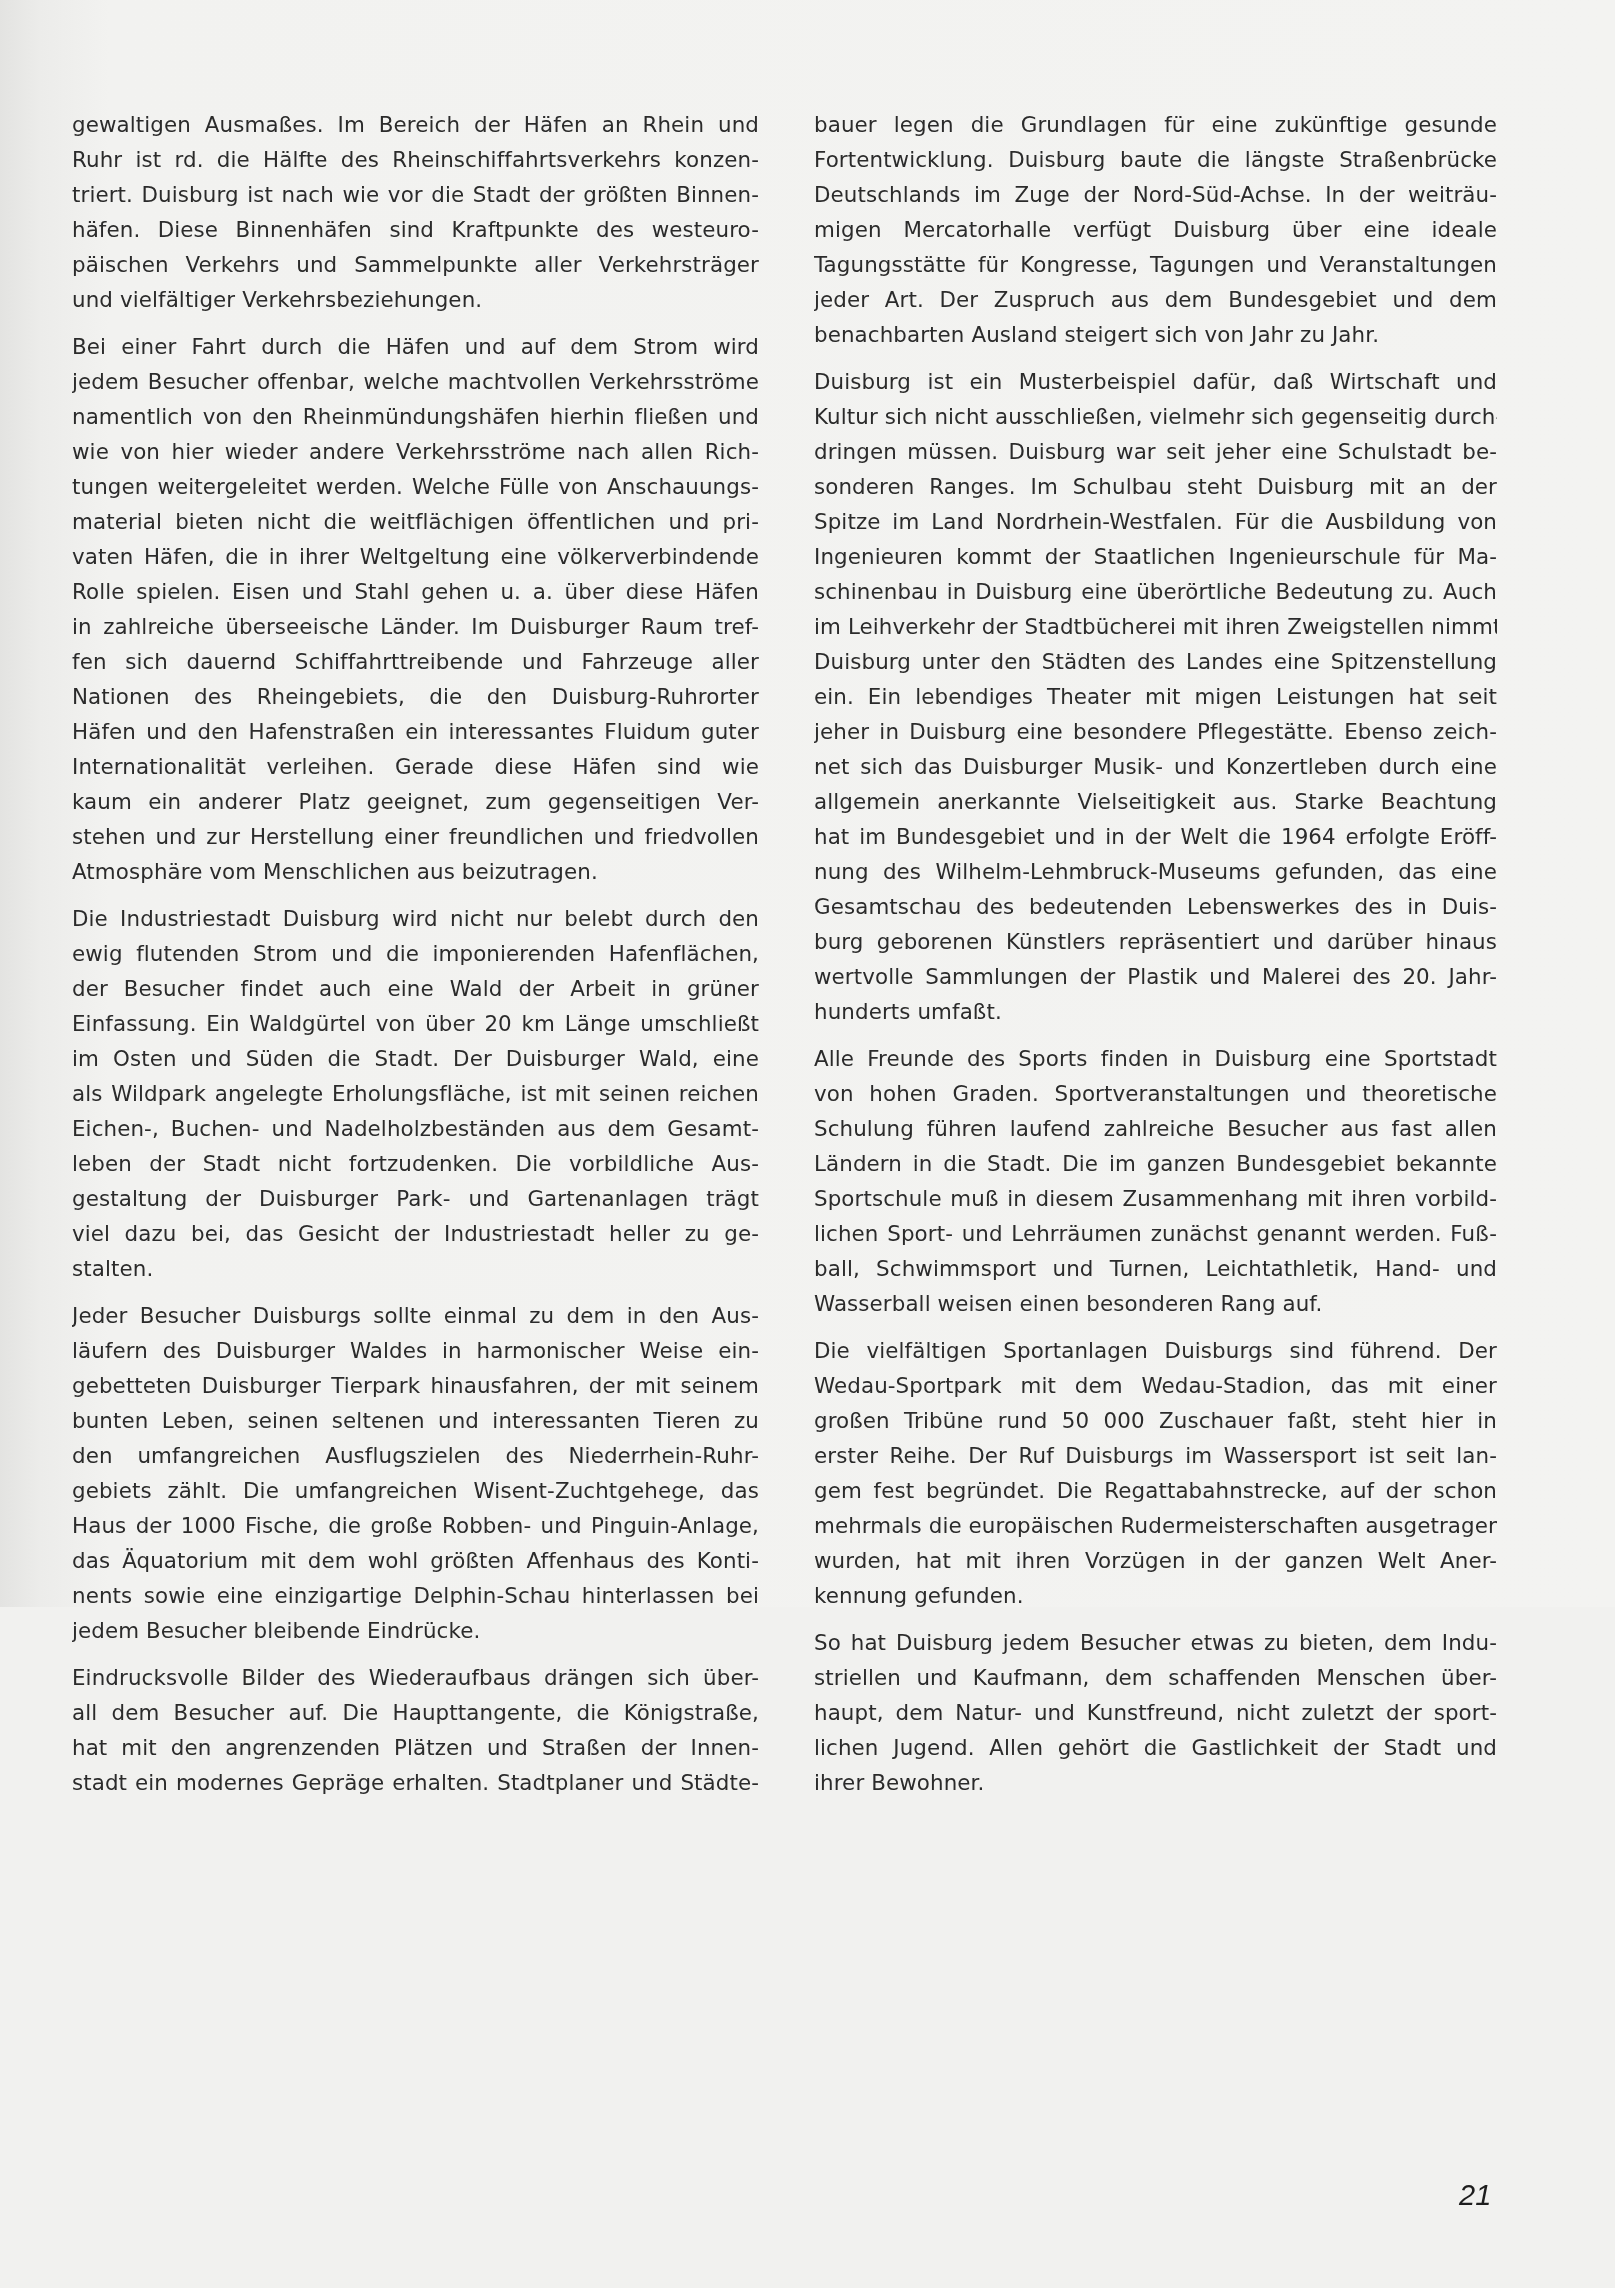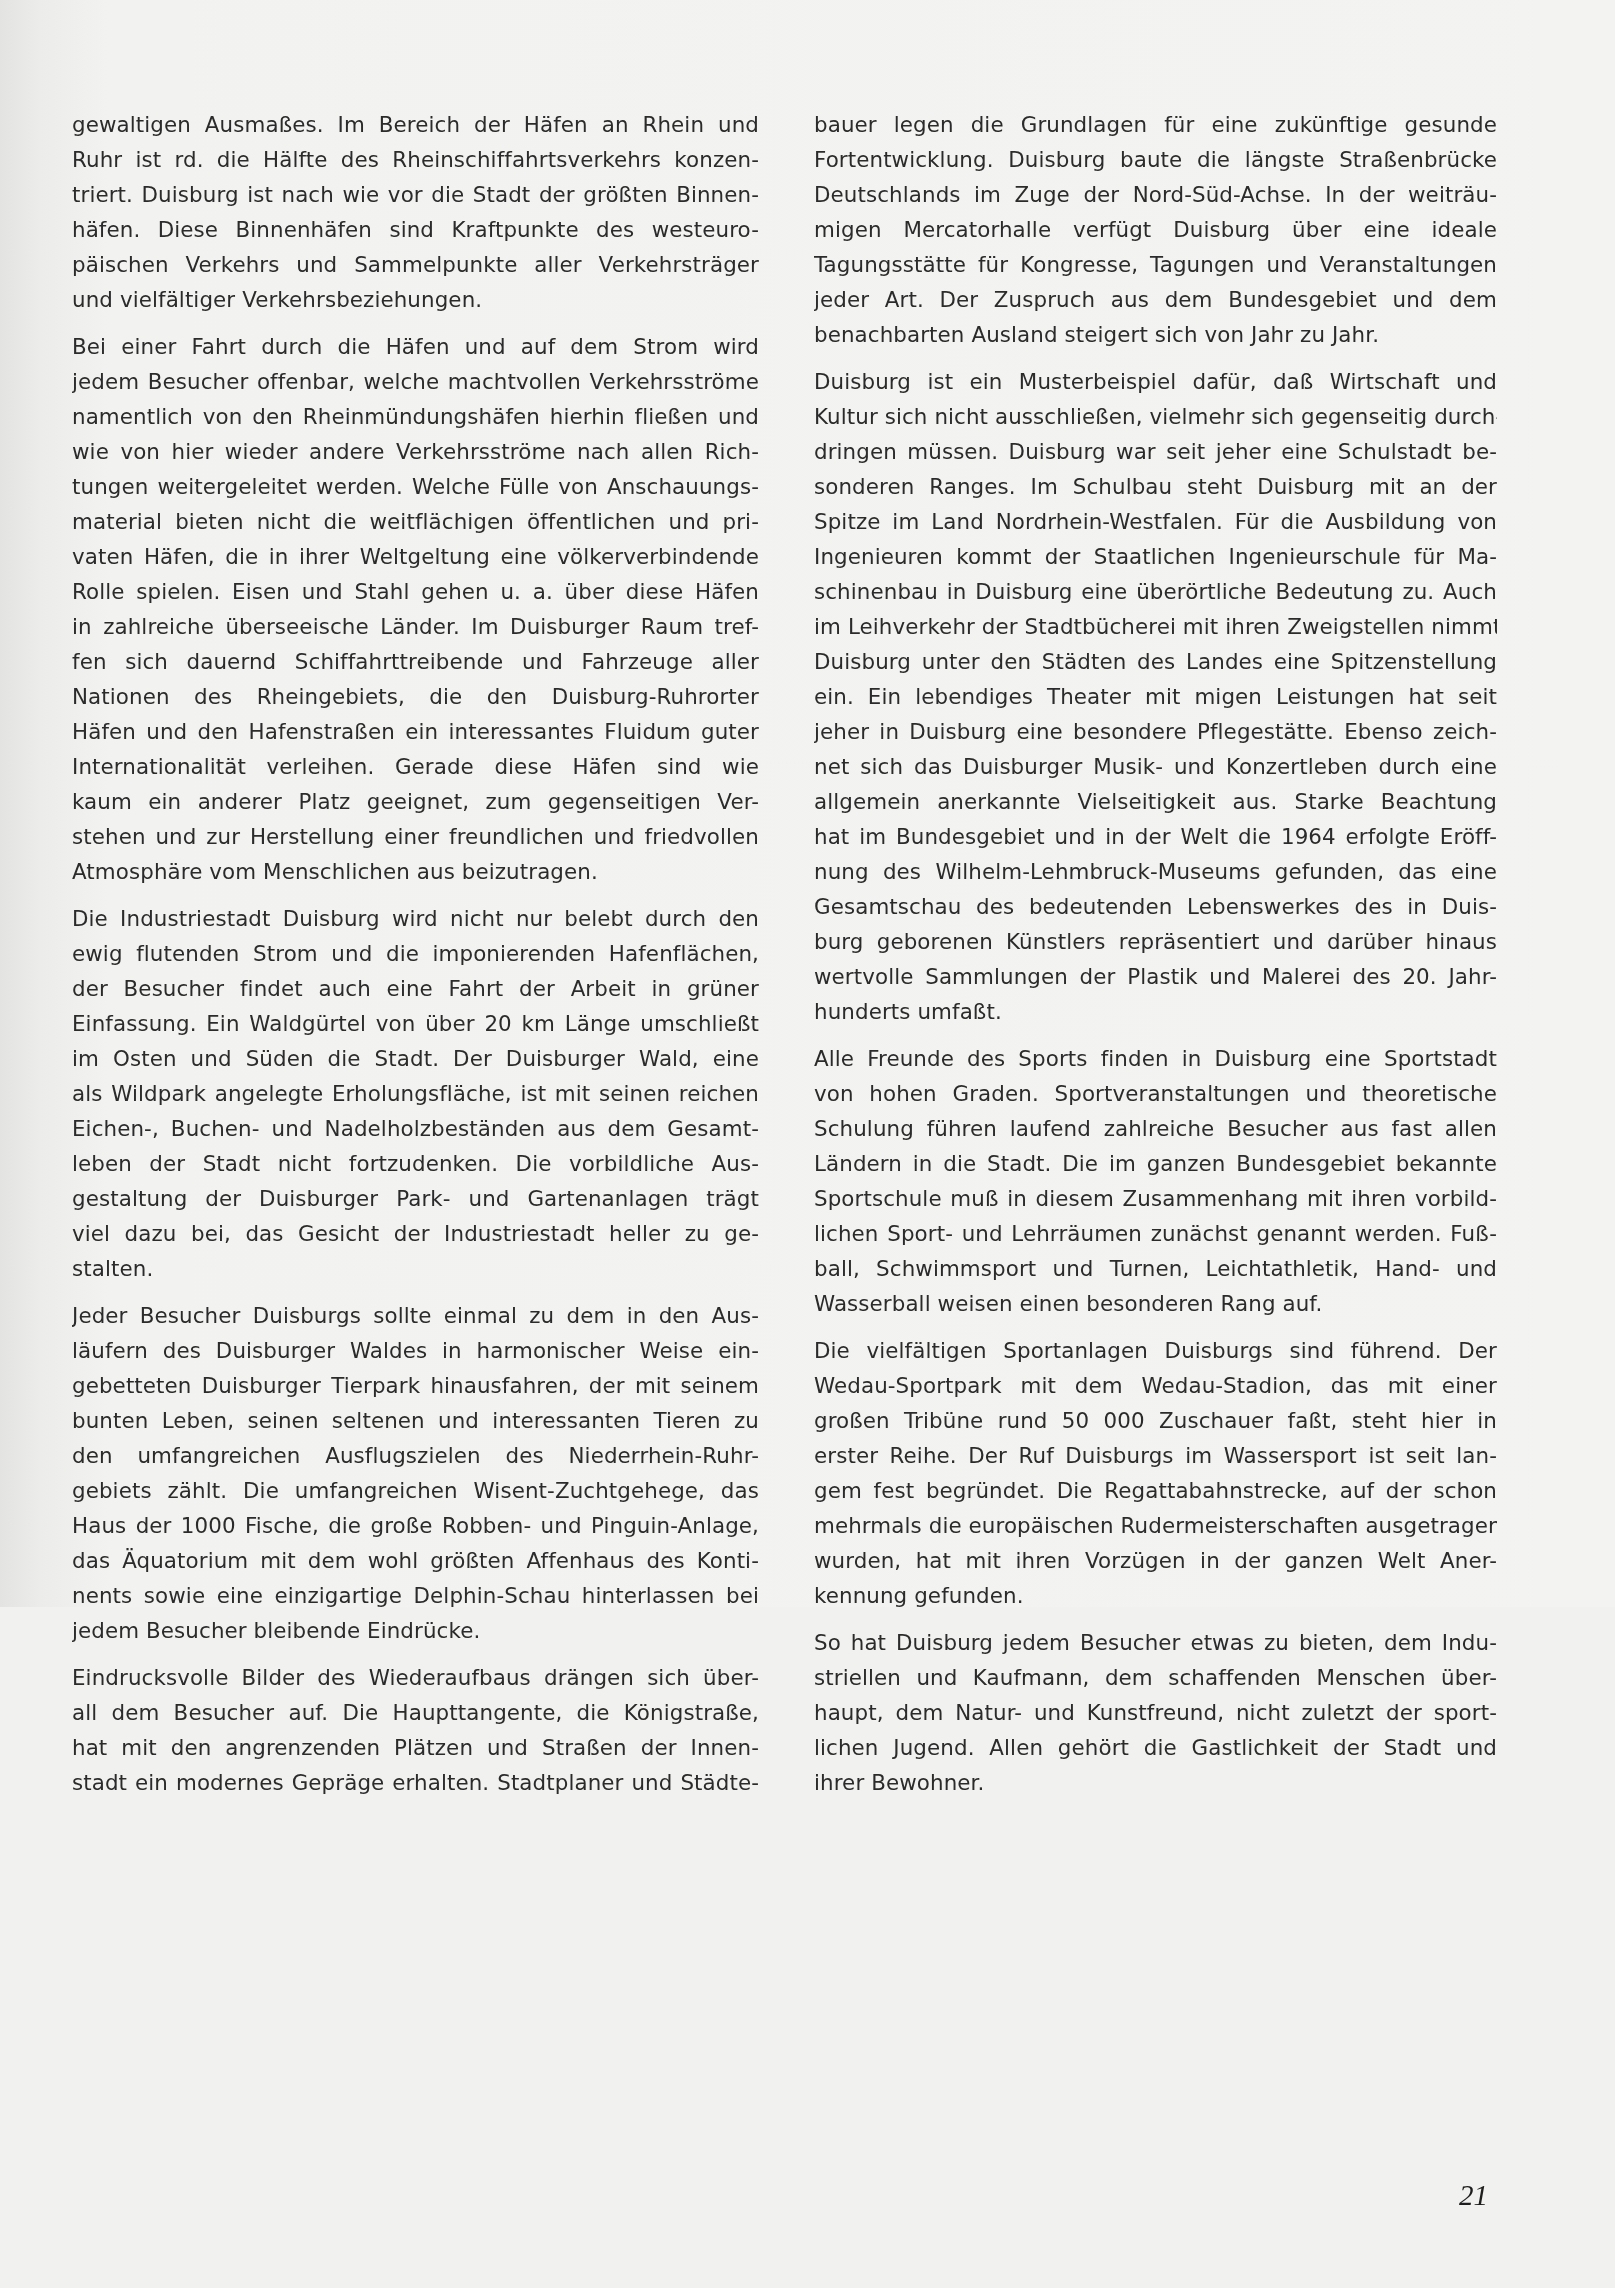--- a/index.html
+++ b/index.html
@@ -27,21 +27,21 @@
     display: block;
     height: 35px; line-height: 35px;
     white-space: nowrap;
     text-align: justify;
     text-align-last: justify;
     overflow: hidden;
   }
   .line.last { text-align-last: left; }
   .page-number {
     position: absolute; left: 1459px; top: 2179px;
-    font-family: Liberation Serif, serif;
+    font-family: Liberation Sans, sans-serif;
     font-style: italic;
     font-size: 29px;
     color: #1e1e1e;
   }
 </style>
 </head>
 <body>
 
 <div class="page">
   <div class="column col-left">
@@ -67,21 +67,21 @@
         <span class="line">Nationen des Rheingebiets, die den Duisburg-Ruhrorter</span>
         <span class="line">Häfen und den Hafenstraßen ein interessantes Fluidum guter</span>
         <span class="line">Internationalität verleihen. Gerade diese Häfen sind wie</span>
         <span class="line">kaum ein anderer Platz geeignet, zum gegenseitigen Ver-</span>
         <span class="line">stehen und zur Herstellung einer freundlichen und friedvollen</span>
         <span class="line last">Atmosphäre vom Menschlichen aus beizutragen.</span>
       </div>
       <div class="para">
         <span class="line">Die Industriestadt Duisburg wird nicht nur belebt durch den</span>
         <span class="line">ewig flutenden Strom und die imponierenden Hafenflächen,</span>
-        <span class="line">der Besucher findet auch eine Fahrt der Arbeit in grüner</span>
+        <span class="line">der Besucher findet auch eine Wald der Arbeit in grüner</span>
         <span class="line">Einfassung. Ein Waldgürtel von über 20 km Länge umschließt</span>
         <span class="line">im Osten und Süden die Stadt. Der Duisburger Wald, eine</span>
         <span class="line">als Wildpark angelegte Erholungsfläche, ist mit seinen reichen</span>
         <span class="line">Eichen-, Buchen- und Nadelholzbeständen aus dem Gesamt-</span>
         <span class="line">leben der Stadt nicht fortzudenken. Die vorbildliche Aus-</span>
         <span class="line">gestaltung der Duisburger Park- und Gartenanlagen trägt</span>
         <span class="line">viel dazu bei, das Gesicht der Industriestadt heller zu ge-</span>
         <span class="line last">stalten.</span>
       </div>
       <div class="para">

